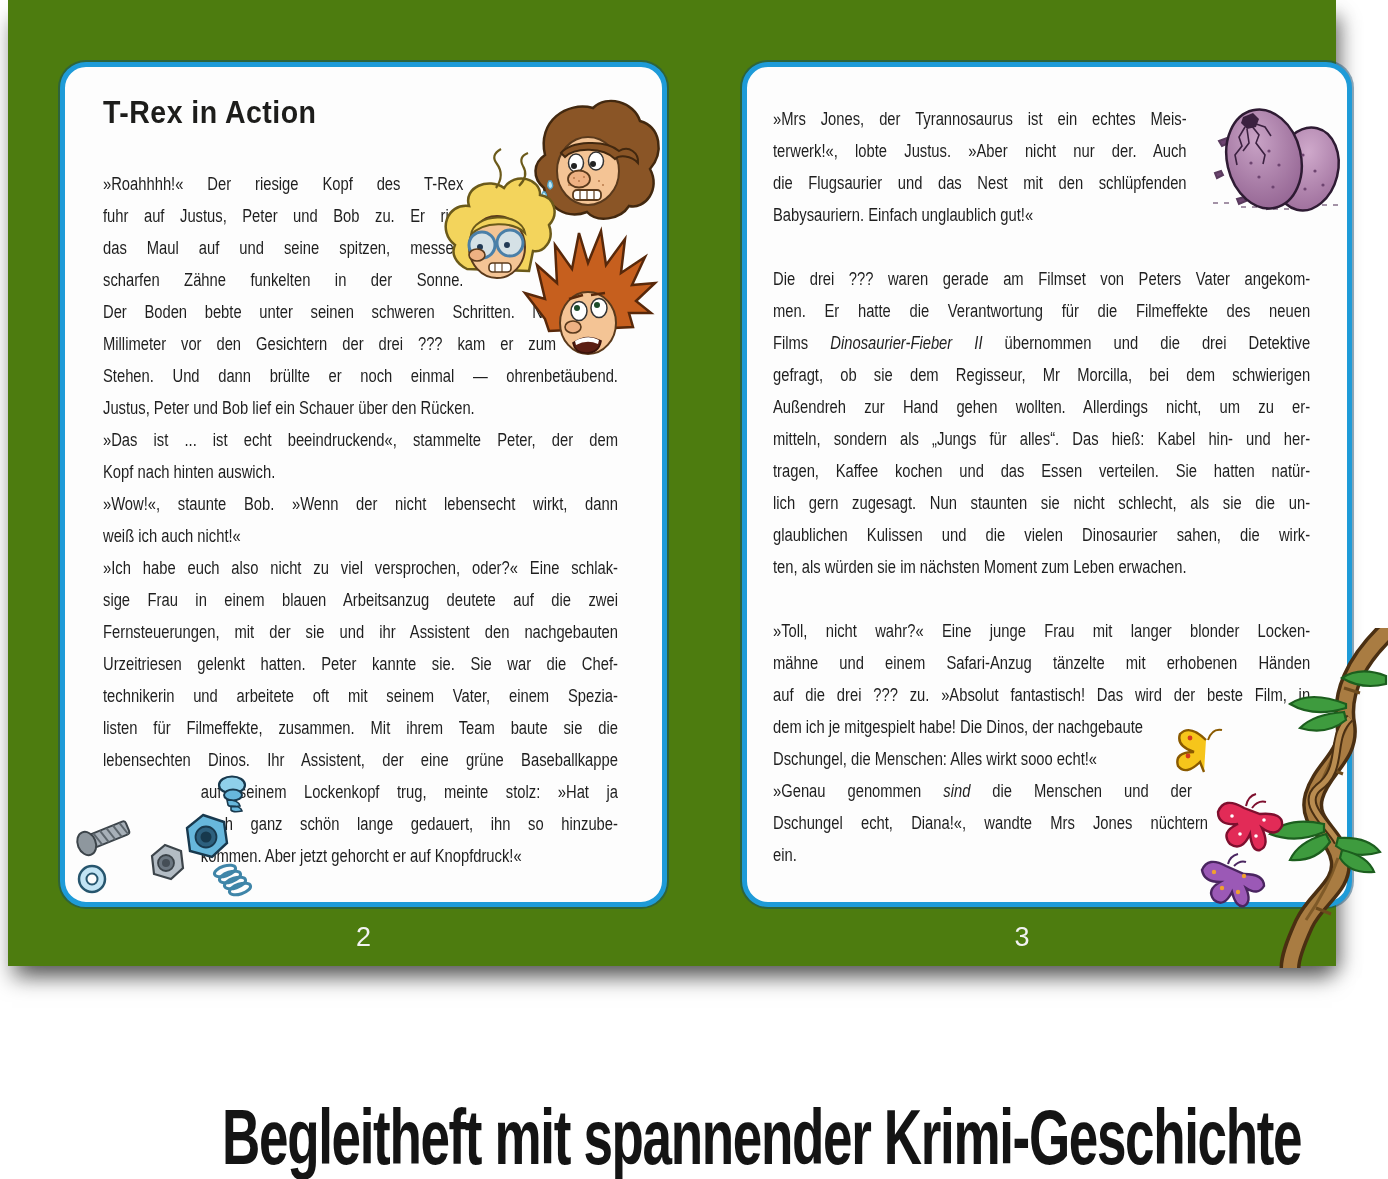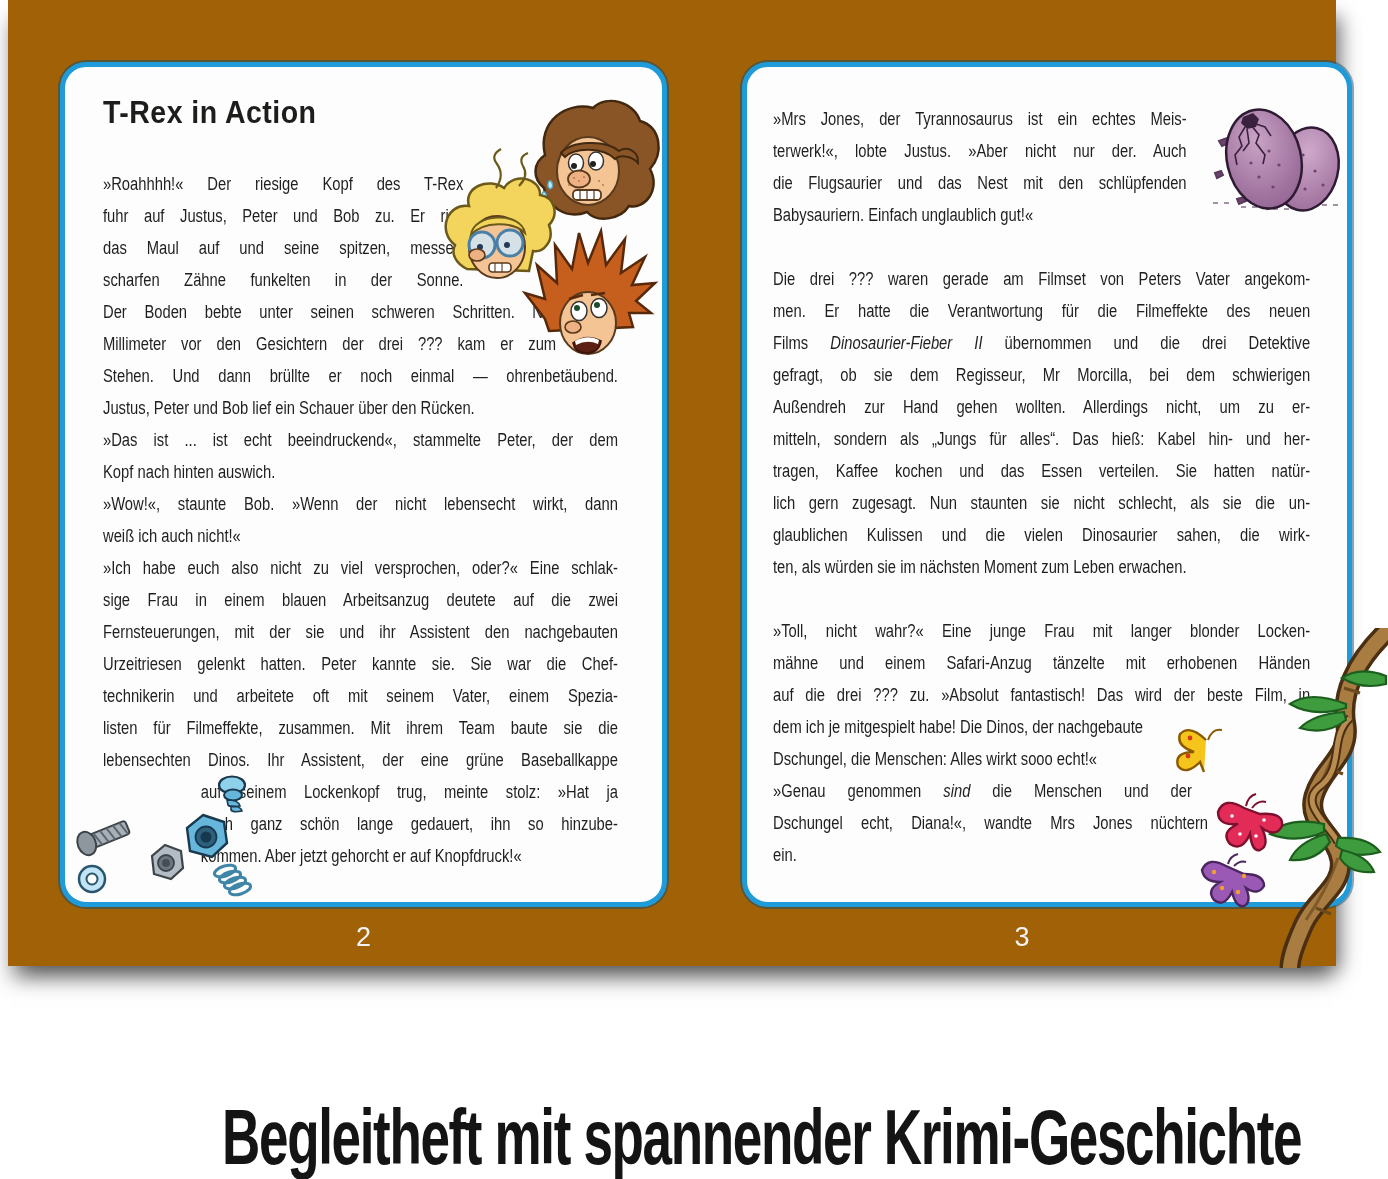--- a/index.html
+++ b/index.html
@@ -1,18 +1,18 @@
 <!DOCTYPE html>
 <html><head>
 <meta charset="utf-8">
 <style>
   html,body{margin:0;padding:0;background:#ffffff;}
   .stage{position:relative;width:1388px;height:1179px;background:#ffffff;overflow:hidden;
          font-family:"Liberation Sans",sans-serif;}
-  .panel{position:absolute;left:8px;top:0;width:1328px;height:966px;background:#a16207;
+  .panel{position:absolute;left:8px;top:0;width:1328px;height:966px;background:#4d7c0f;
          box-shadow:0 16px 20px -4px rgba(0,0,0,.5), 12px 10px 18px -6px rgba(0,0,0,.35);}
   .page{position:absolute;top:62px;height:835px;background:#fdfdfd;border:5px solid #1e9bd8;
         border-radius:26px;box-shadow:0 0 0 2px rgba(8,70,110,.45);}
   .page-left{left:52px;width:597px;}
   .page-right{left:734px;width:600px;}
   .page-title{position:absolute;left:38px;top:28px;margin:0;font-size:31px;font-weight:bold;
         color:#1d1d1b;transform:scaleX(.92);transform-origin:0 0;letter-spacing:.5px;white-space:nowrap;}
   .text{position:absolute;font-size:18px;line-height:32px;color:#1f1f1f;
         transform:scaleX(.82);transform-origin:0 0;}
   .text-left{left:38px;top:101px;width:628px;}

